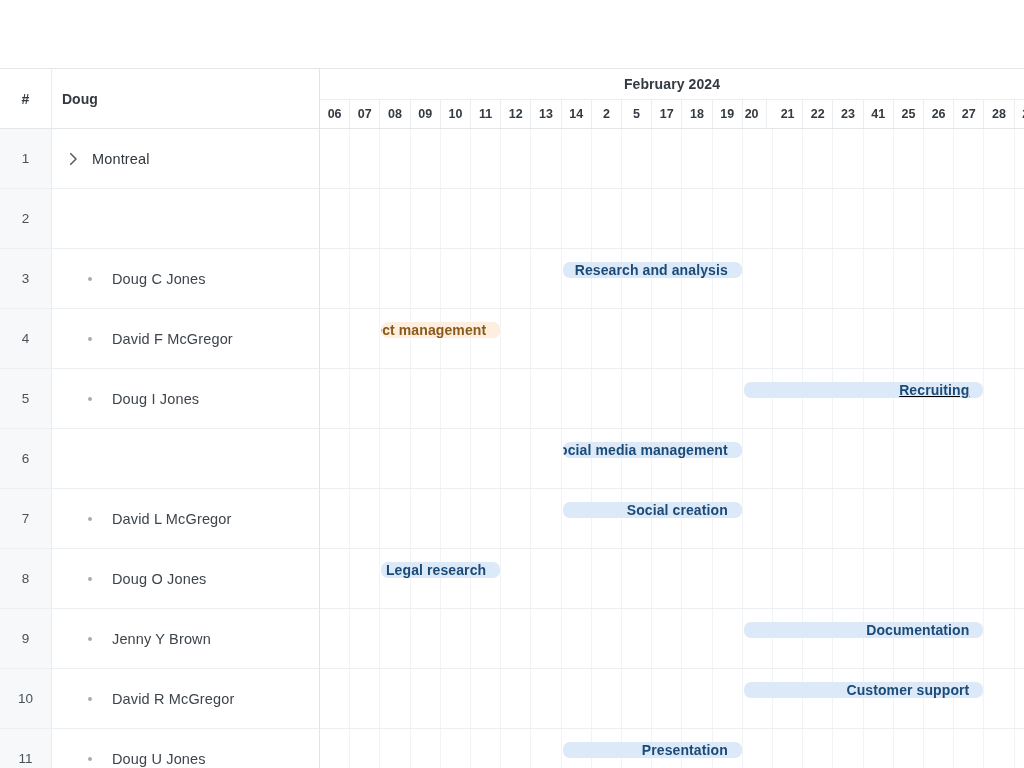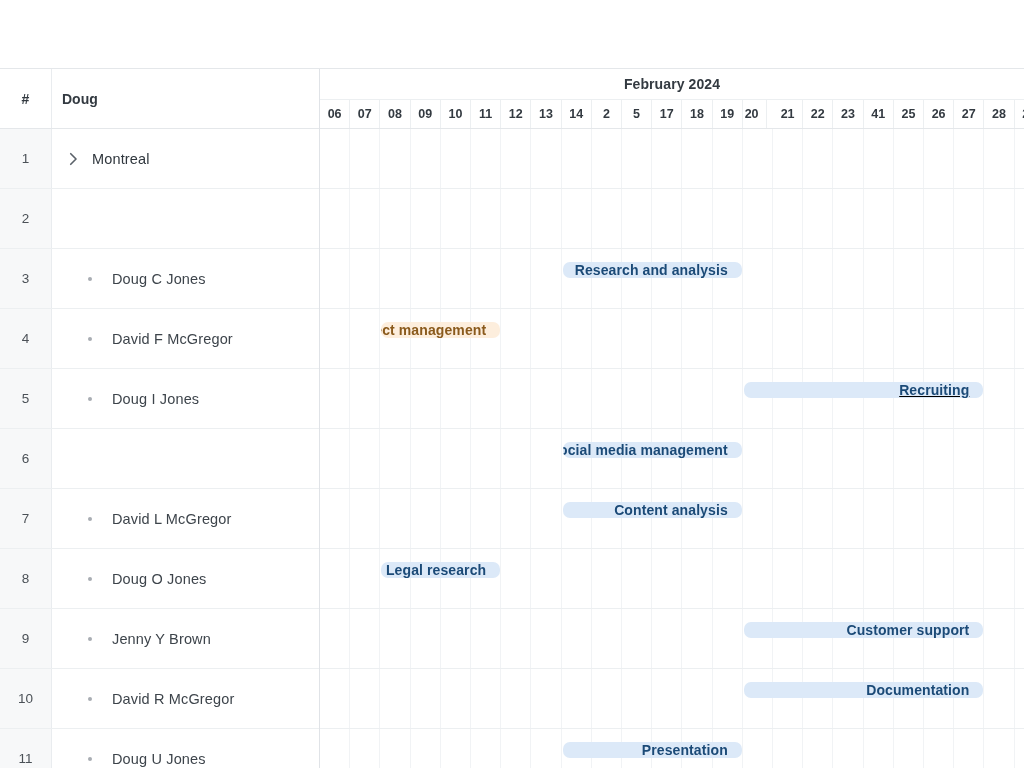--- a/index.html
+++ b/index.html
@@ -581,21 +581,21 @@
             <div class="t-cell" style="left: 453px; width: 30.2px;"></div>
             <div class="t-cell" style="left: 483.2px; width: 30.2px;"></div>
             <div class="t-cell" style="left: 513.4px; width: 30.2px;"></div>
             <div class="t-cell" style="left: 543.6px; width: 30.2px;"></div>
             <div class="t-cell" style="left: 573.8px; width: 30.2px;"></div>
             <div class="t-cell" style="left: 604px; width: 30.2px;"></div>
             <div class="t-cell" style="left: 634.2px; width: 30.2px;"></div>
             <div class="t-cell" style="left: 664.4px; width: 30.2px;"></div>
             <div class="t-cell" style="left: 694.6px; width: 30.2px;"></div>
             <div class="bar blue" style="left: 242.6px; width: 179.2px;">
-              <span class="bar-label">Content analysis</span>
+              <span class="bar-label">Social creation</span>
             </div>
           </div>
           <div class="t-row">
             <div class="t-cell" style="left: 0px; width: 30.2px;"></div>
             <div class="t-cell" style="left: 30.2px; width: 30.2px;"></div>
             <div class="t-cell" style="left: 60.4px; width: 30.2px;"></div>
             <div class="t-cell" style="left: 90.6px; width: 30.2px;"></div>
             <div class="t-cell" style="left: 120.8px; width: 30.2px;"></div>
             <div class="t-cell" style="left: 151px; width: 30.2px;"></div>
             <div class="t-cell" style="left: 181.2px; width: 30.2px;"></div>
@@ -639,50 +639,50 @@
             <div class="t-cell" style="left: 453px; width: 30.2px;"></div>
             <div class="t-cell" style="left: 483.2px; width: 30.2px;"></div>
             <div class="t-cell" style="left: 513.4px; width: 30.2px;"></div>
             <div class="t-cell" style="left: 543.6px; width: 30.2px;"></div>
             <div class="t-cell" style="left: 573.8px; width: 30.2px;"></div>
             <div class="t-cell" style="left: 604px; width: 30.2px;"></div>
             <div class="t-cell" style="left: 634.2px; width: 30.2px;"></div>
             <div class="t-cell" style="left: 664.4px; width: 30.2px;"></div>
             <div class="t-cell" style="left: 694.6px; width: 30.2px;"></div>
             <div class="bar blue" style="left: 423.8px; width: 239.6px;">
+              <span class="bar-label">Documentation</span>
+            </div>
+          </div>
+          <div class="t-row">
+            <div class="t-cell" style="left: 0px; width: 30.2px;"></div>
+            <div class="t-cell" style="left: 30.2px; width: 30.2px;"></div>
+            <div class="t-cell" style="left: 60.4px; width: 30.2px;"></div>
+            <div class="t-cell" style="left: 90.6px; width: 30.2px;"></div>
+            <div class="t-cell" style="left: 120.8px; width: 30.2px;"></div>
+            <div class="t-cell" style="left: 151px; width: 30.2px;"></div>
+            <div class="t-cell" style="left: 181.2px; width: 30.2px;"></div>
+            <div class="t-cell" style="left: 211.4px; width: 30.2px;"></div>
+            <div class="t-cell" style="left: 241.6px; width: 30.2px;"></div>
+            <div class="t-cell" style="left: 271.8px; width: 30.2px;"></div>
+            <div class="t-cell" style="left: 302px; width: 30.2px;"></div>
+            <div class="t-cell" style="left: 332.2px; width: 30.2px;"></div>
+            <div class="t-cell" style="left: 362.4px; width: 30.2px;"></div>
+            <div class="t-cell" style="left: 392.6px; width: 30.2px;"></div>
+            <div class="t-cell" style="left: 422.8px; width: 30.2px;"></div>
+            <div class="t-cell" style="left: 453px; width: 30.2px;"></div>
+            <div class="t-cell" style="left: 483.2px; width: 30.2px;"></div>
+            <div class="t-cell" style="left: 513.4px; width: 30.2px;"></div>
+            <div class="t-cell" style="left: 543.6px; width: 30.2px;"></div>
+            <div class="t-cell" style="left: 573.8px; width: 30.2px;"></div>
+            <div class="t-cell" style="left: 604px; width: 30.2px;"></div>
+            <div class="t-cell" style="left: 634.2px; width: 30.2px;"></div>
+            <div class="t-cell" style="left: 664.4px; width: 30.2px;"></div>
+            <div class="t-cell" style="left: 694.6px; width: 30.2px;"></div>
+            <div class="bar blue" style="left: 423.8px; width: 239.6px;">
               <span class="bar-label">Customer support</span>
-            </div>
-          </div>
-          <div class="t-row">
-            <div class="t-cell" style="left: 0px; width: 30.2px;"></div>
-            <div class="t-cell" style="left: 30.2px; width: 30.2px;"></div>
-            <div class="t-cell" style="left: 60.4px; width: 30.2px;"></div>
-            <div class="t-cell" style="left: 90.6px; width: 30.2px;"></div>
-            <div class="t-cell" style="left: 120.8px; width: 30.2px;"></div>
-            <div class="t-cell" style="left: 151px; width: 30.2px;"></div>
-            <div class="t-cell" style="left: 181.2px; width: 30.2px;"></div>
-            <div class="t-cell" style="left: 211.4px; width: 30.2px;"></div>
-            <div class="t-cell" style="left: 241.6px; width: 30.2px;"></div>
-            <div class="t-cell" style="left: 271.8px; width: 30.2px;"></div>
-            <div class="t-cell" style="left: 302px; width: 30.2px;"></div>
-            <div class="t-cell" style="left: 332.2px; width: 30.2px;"></div>
-            <div class="t-cell" style="left: 362.4px; width: 30.2px;"></div>
-            <div class="t-cell" style="left: 392.6px; width: 30.2px;"></div>
-            <div class="t-cell" style="left: 422.8px; width: 30.2px;"></div>
-            <div class="t-cell" style="left: 453px; width: 30.2px;"></div>
-            <div class="t-cell" style="left: 483.2px; width: 30.2px;"></div>
-            <div class="t-cell" style="left: 513.4px; width: 30.2px;"></div>
-            <div class="t-cell" style="left: 543.6px; width: 30.2px;"></div>
-            <div class="t-cell" style="left: 573.8px; width: 30.2px;"></div>
-            <div class="t-cell" style="left: 604px; width: 30.2px;"></div>
-            <div class="t-cell" style="left: 634.2px; width: 30.2px;"></div>
-            <div class="t-cell" style="left: 664.4px; width: 30.2px;"></div>
-            <div class="t-cell" style="left: 694.6px; width: 30.2px;"></div>
-            <div class="bar blue" style="left: 423.8px; width: 239.6px;">
-              <span class="bar-label">Documentation</span>
             </div>
           </div>
           <div class="t-row">
             <div class="t-cell" style="left: 0px; width: 30.2px;"></div>
             <div class="t-cell" style="left: 30.2px; width: 30.2px;"></div>
             <div class="t-cell" style="left: 60.4px; width: 30.2px;"></div>
             <div class="t-cell" style="left: 90.6px; width: 30.2px;"></div>
             <div class="t-cell" style="left: 120.8px; width: 30.2px;"></div>
             <div class="t-cell" style="left: 151px; width: 30.2px;"></div>
             <div class="t-cell" style="left: 181.2px; width: 30.2px;"></div>

